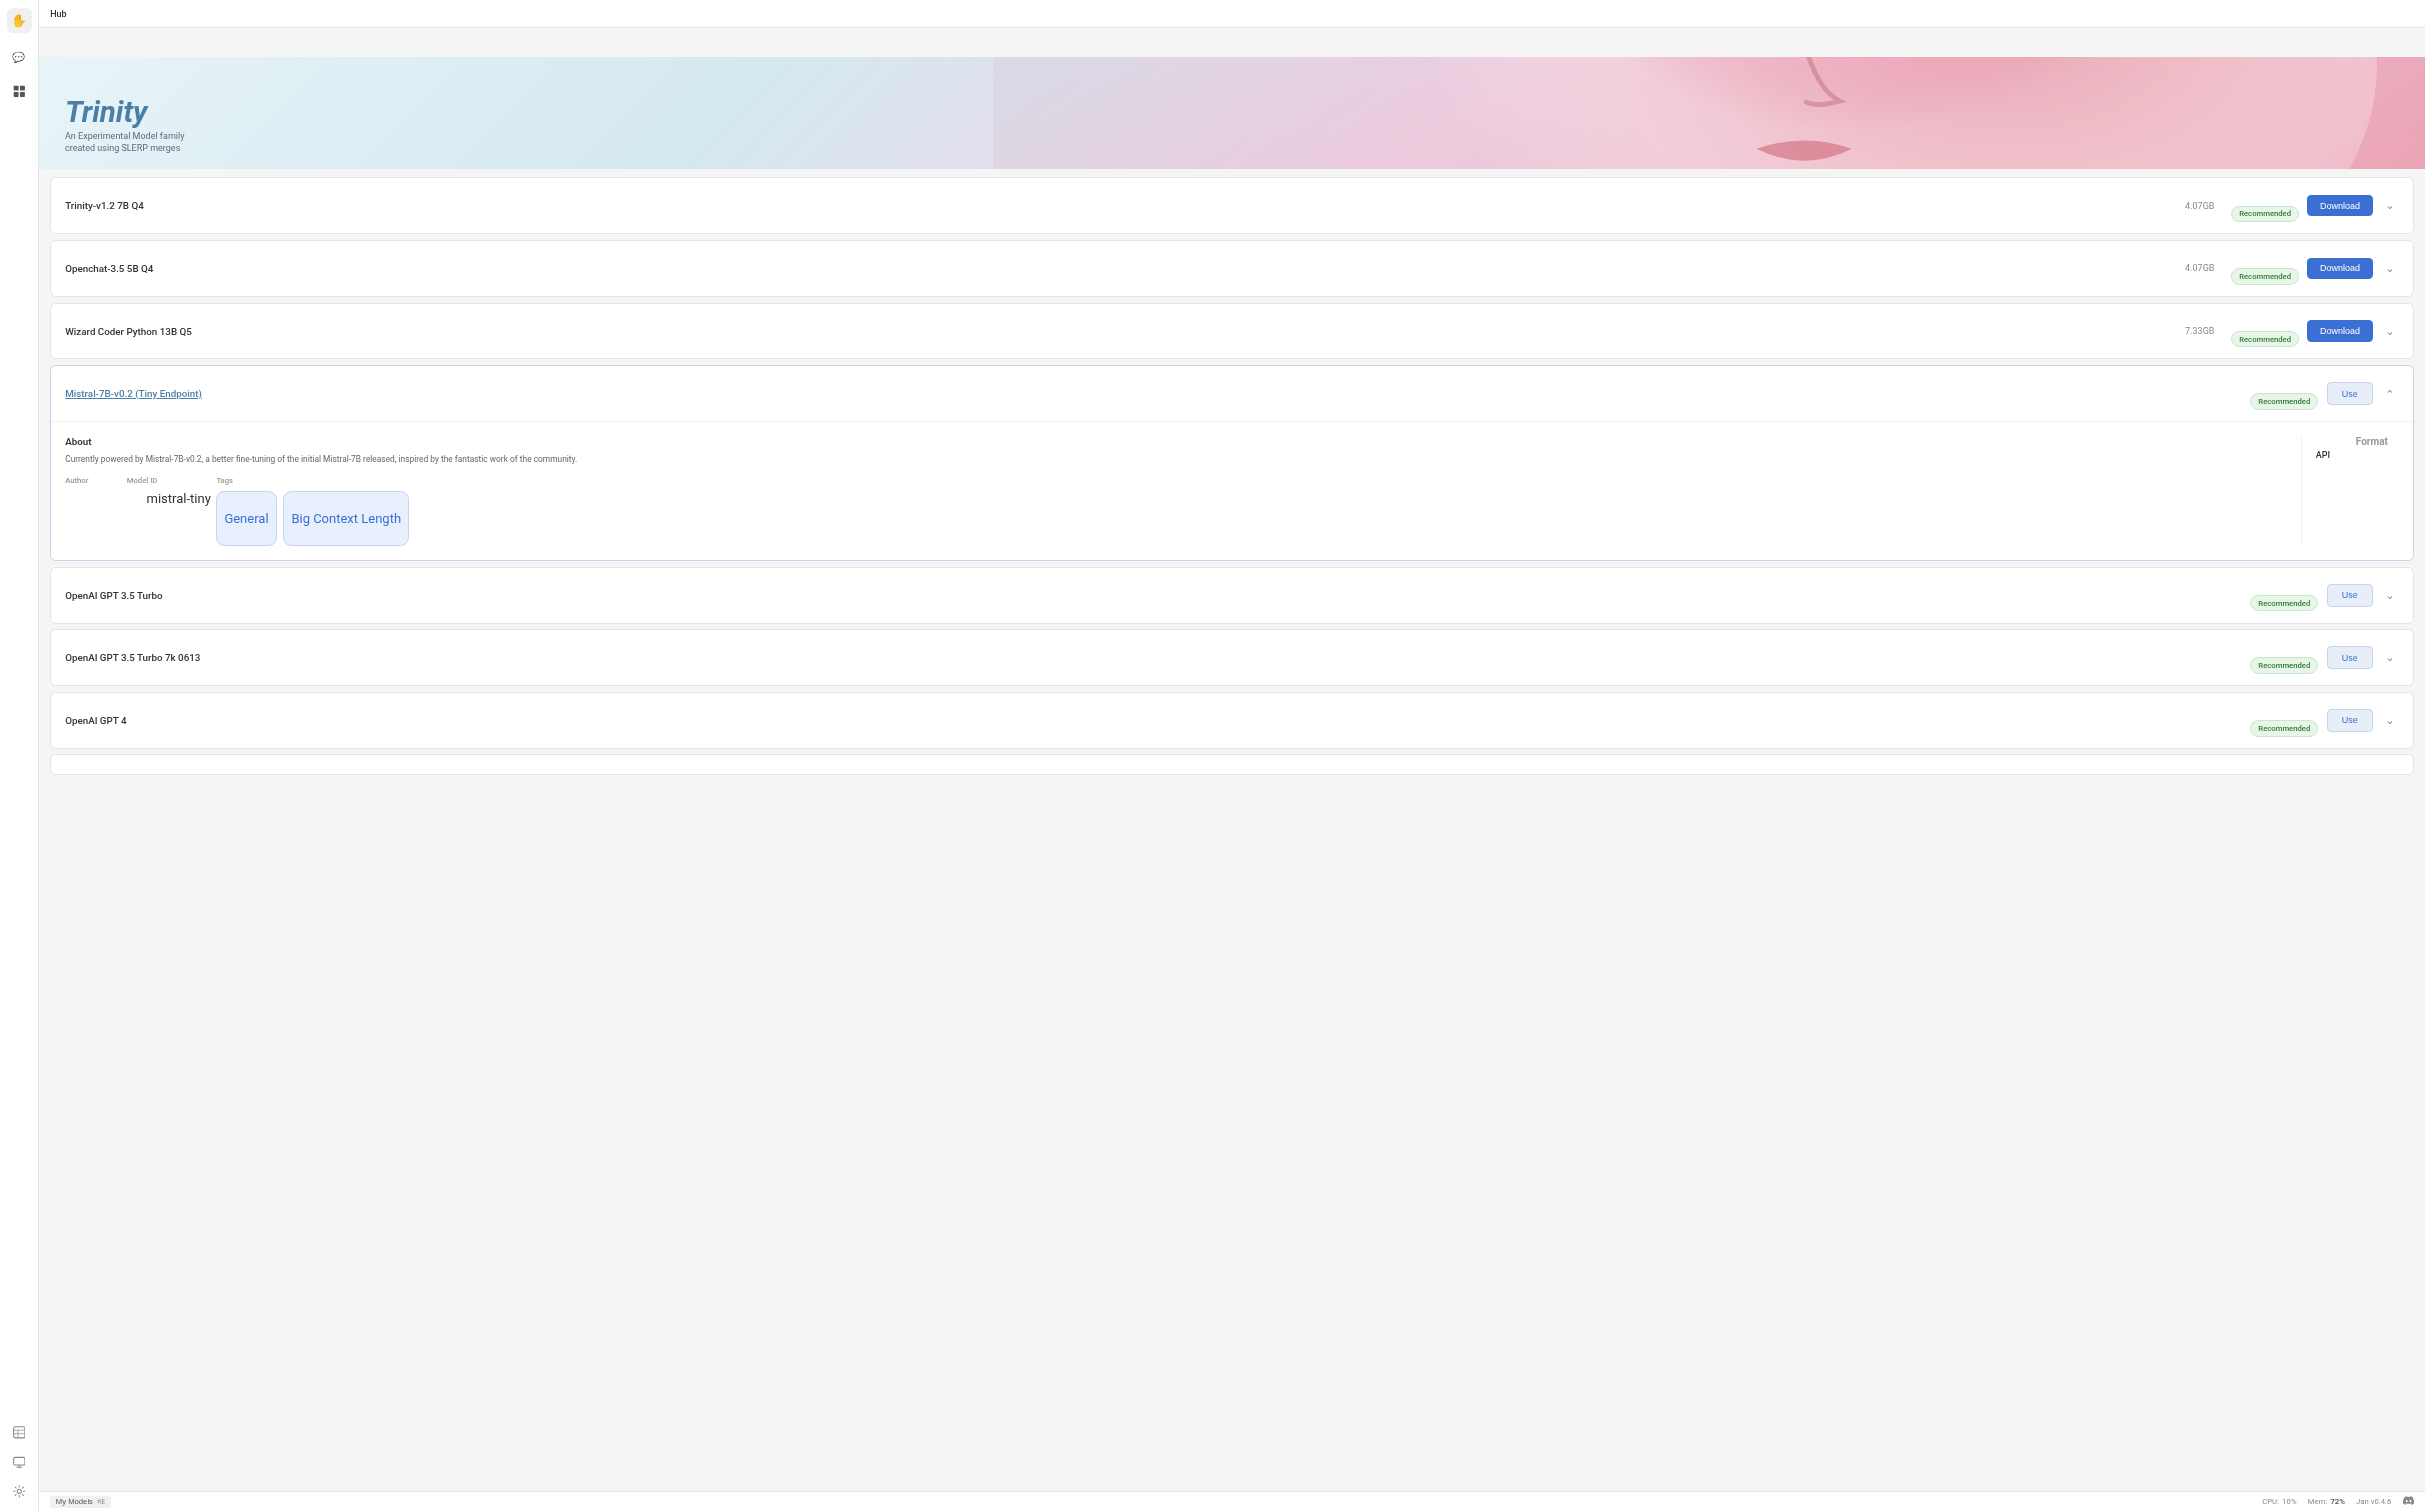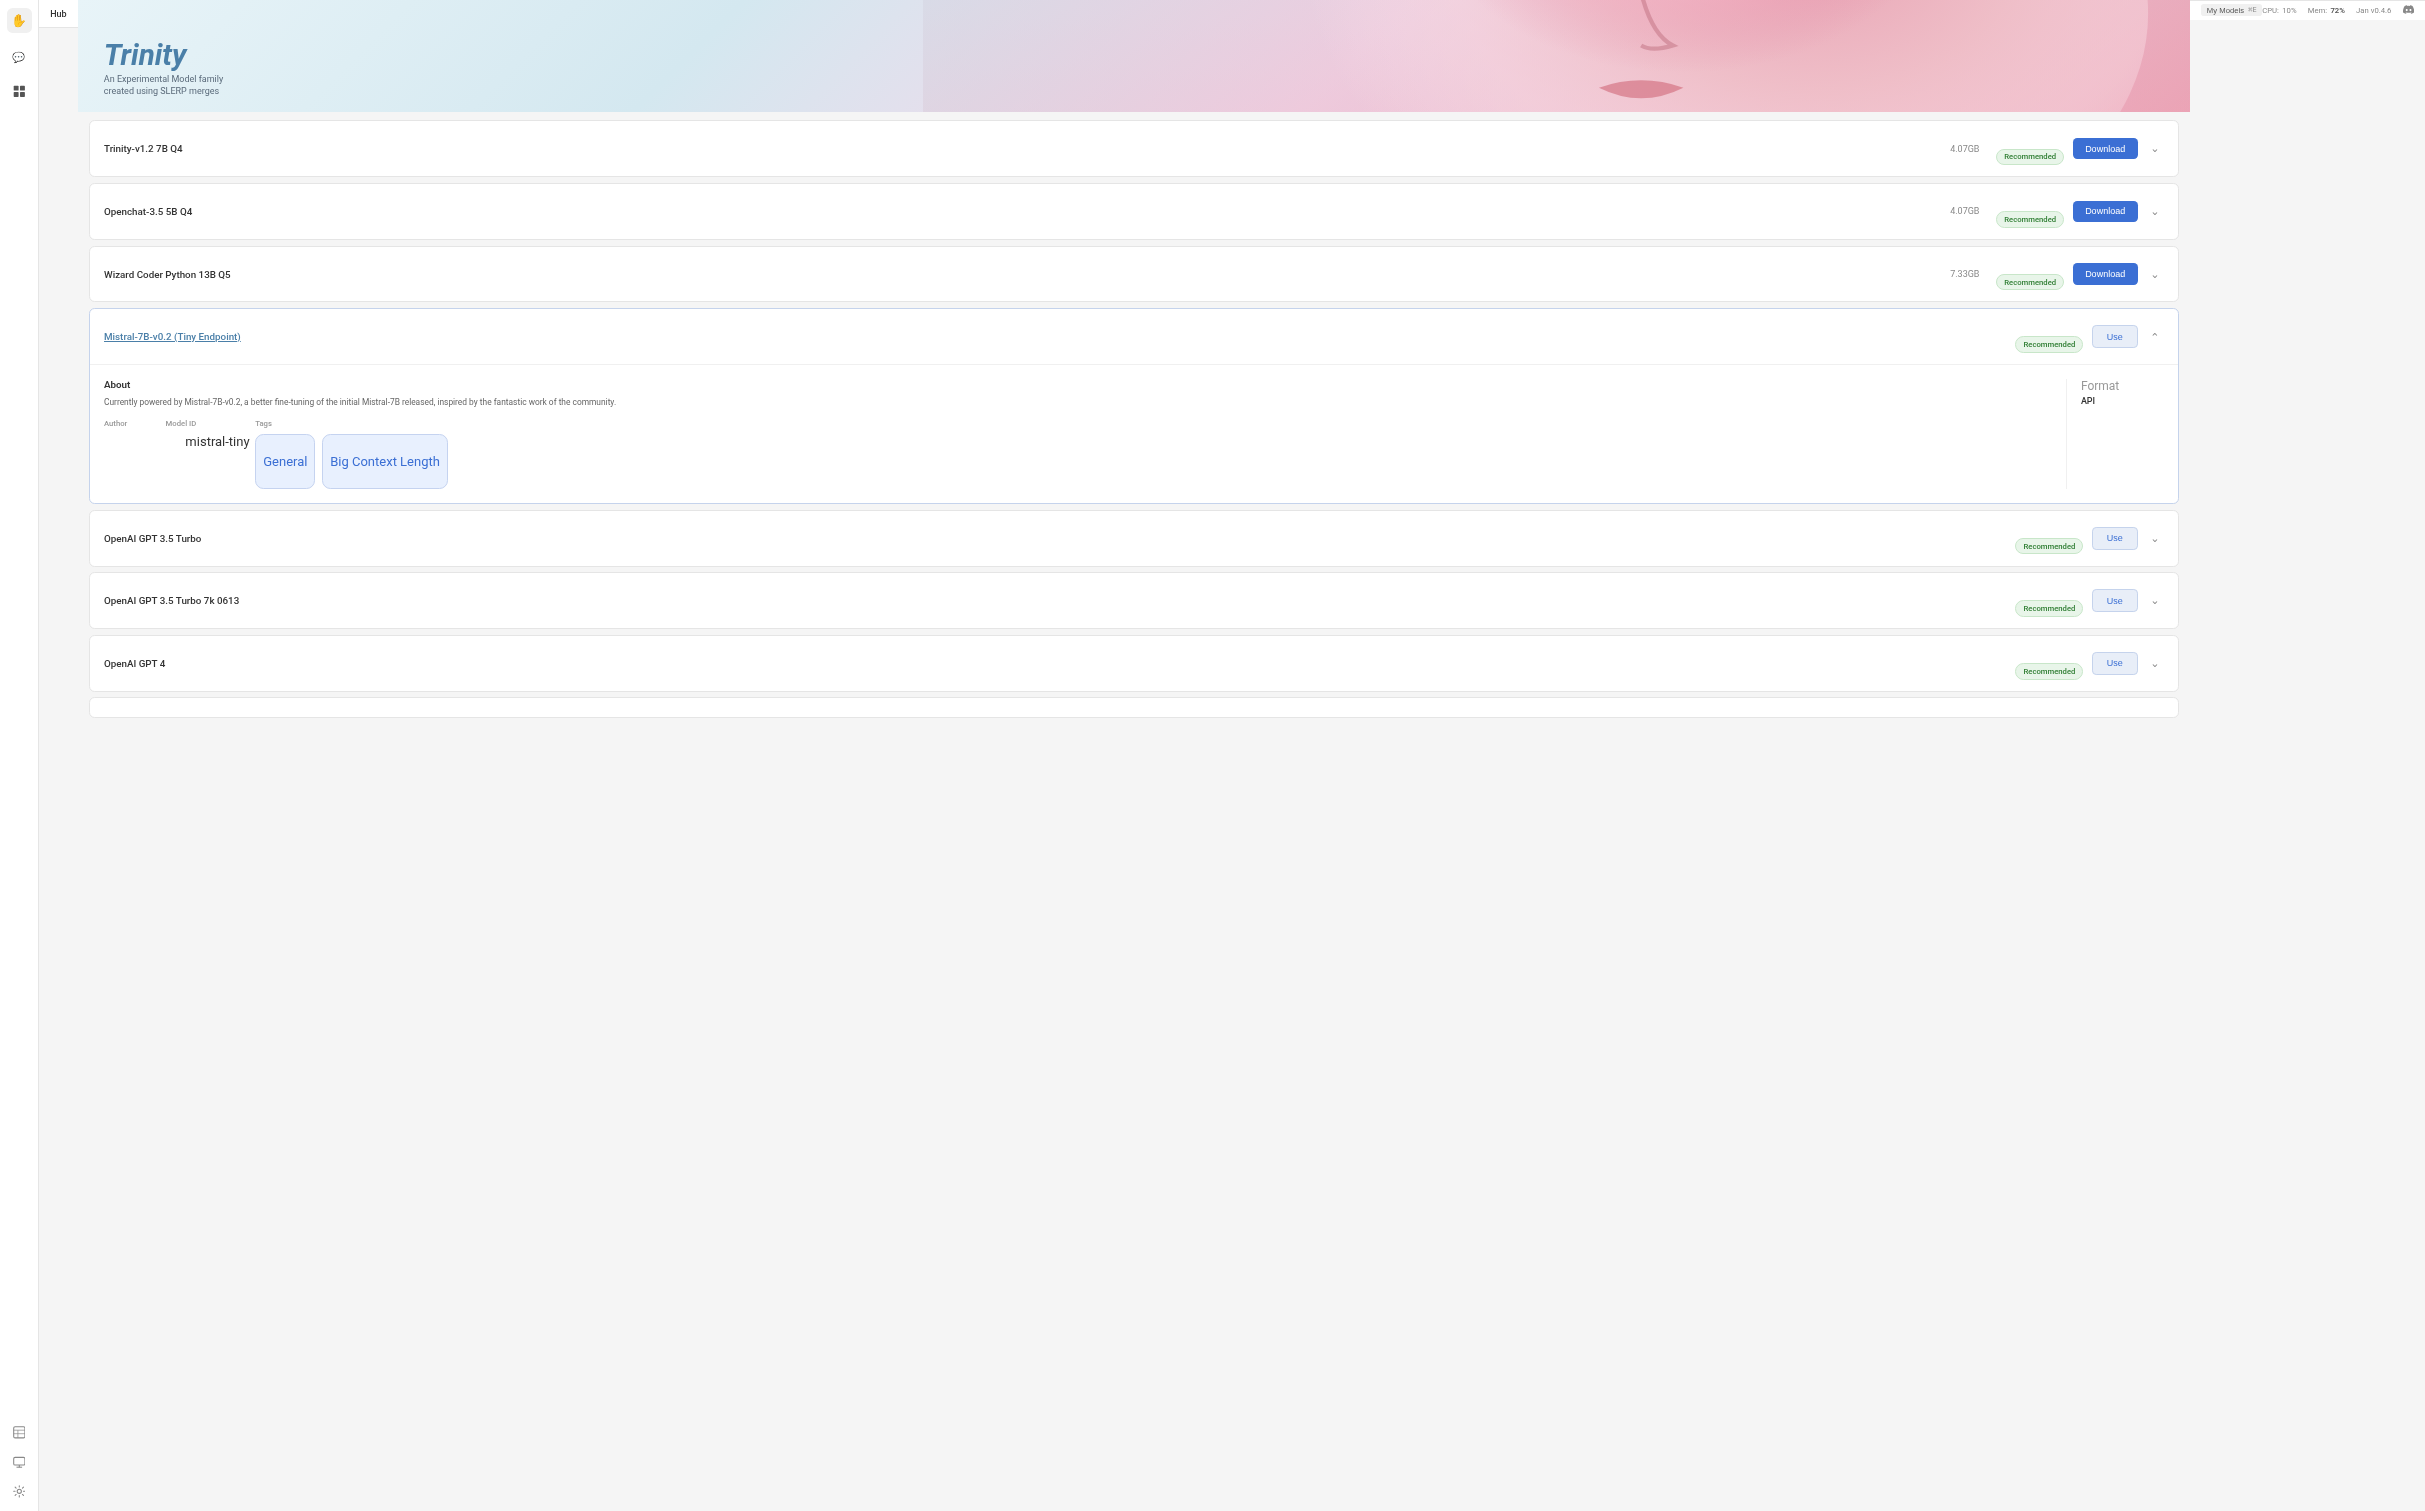--- a/index.html
+++ b/index.html
@@ -52,22 +52,23 @@
       justify-content: center;
       cursor: pointer;
       color: #888;
       font-size: 11.2px;
     }
 
     
     .main {
       flex: 1;
       display: flex;
-      flex-direction: row;
+      flex-direction: column;
       overflow: hidden;
+      gap: 29px;
     }
 
     
     .topbar {
       background: #ffffff;
       border-bottom: 0.7px solid #e5e5e5;
       padding: 0 11.2px;
       height: 28px;
       display: flex;
       align-items: center;
@@ -258,23 +259,24 @@
       margin-right: 4px;
       border: 0.7px solid #c5d3f0;
     }
 
     .detail-right {
       border-left: 0.7px solid #f0f0f0;
       padding-left: 14px;
     }
 
     .format-label {
-      font-size: 12px;
+      font-size: 10px;
       color: #999;
-      font-weight: 400;
+      font-weight: 700;
+      margin-left: 40px;
     }
 
     .format-value {
       font-size: 9px;
       color: #333;
       font-weight: 500;
       margin-top: 2.8px;
     }
 
     

